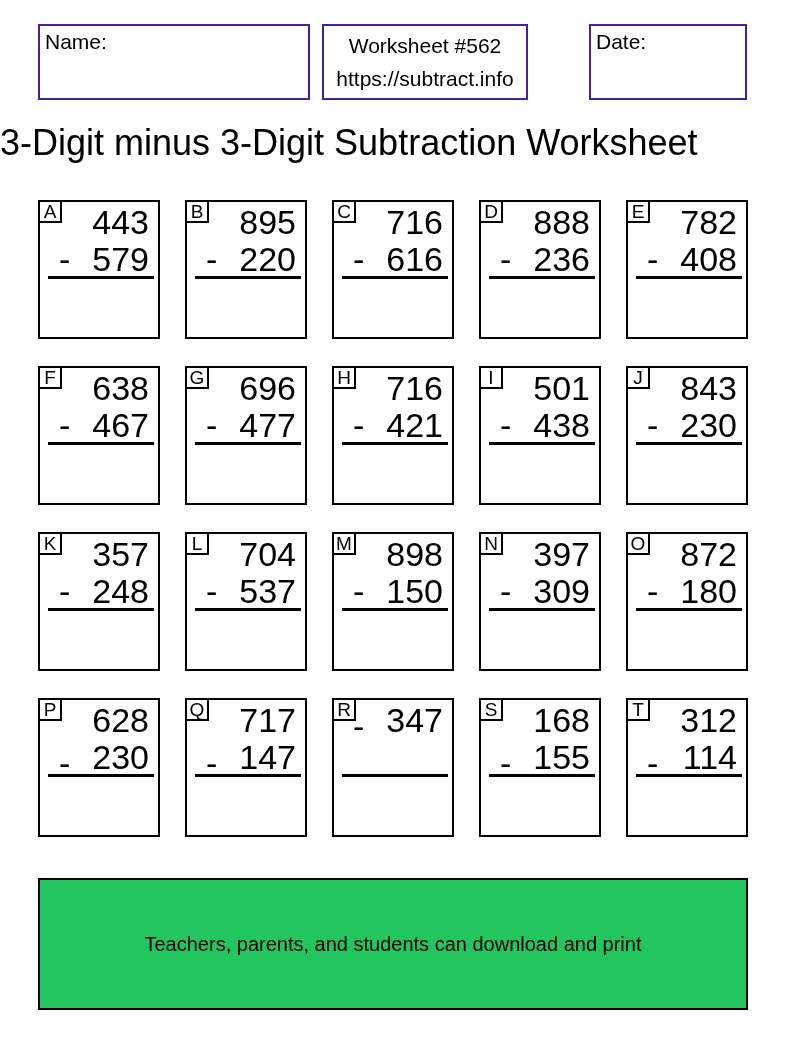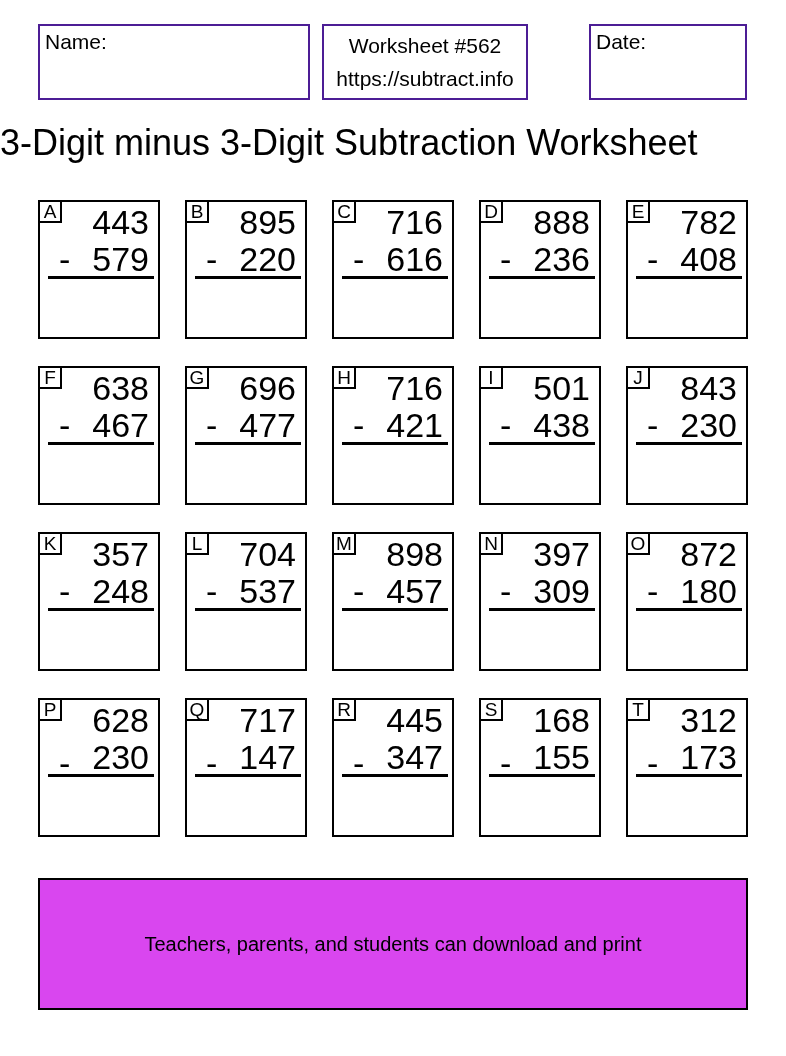--- a/index.html
+++ b/index.html
@@ -47,21 +47,21 @@
   .sub-row { display: flex; }
   .minus { margin-left: 19px; }
   .problem:nth-child(n+16) .minus { transform: translateY(6px); }
   .subtrahend { flex: 1; text-align: right; padding-right: 9px; }
   .answer-line { position: absolute; left: 8px; right: 4px; top: 74px; height: 0; border-bottom: 3px solid #000; }
   .answer-space { position: absolute; left: 2px; right: 2px; top: 79px; bottom: 2px; }
 
   
   .footer {
     position: absolute; left: 38px; top: 878px; width: 710px; height: 132px;
-    border: 2px solid #000; box-sizing: border-box; background: #d946ef;
+    border: 2px solid #000; box-sizing: border-box; background: #22c55e;
     display: flex; flex-direction: column; justify-content: center;
     text-align: center; font-size: 20px; line-height: 38px;
   }
 </style>
 </head>
 <body>
 
 <div class="page">
 
   <div class="hdr-box name-box">
@@ -235,21 +235,21 @@
     <div class="answer-line"></div>
     <div class="answer-space"></div>
   </div>
 
   <div class="problem">
     <div class="p-label">M</div>
     <div class="nums">
       <div class="minuend">898</div>
       <div class="sub-row">
         <span class="minus">-</span>
-        <span class="subtrahend">457</span>
+        <span class="subtrahend">150</span>
       </div>
     </div>
     <div class="answer-line"></div>
     <div class="answer-space"></div>
   </div>
 
   <div class="problem">
     <div class="p-label">N</div>
     <div class="nums">
       <div class="minuend">397</div>
@@ -297,21 +297,20 @@
         <span class="subtrahend">147</span>
       </div>
     </div>
     <div class="answer-line"></div>
     <div class="answer-space"></div>
   </div>
 
   <div class="problem">
     <div class="p-label">R</div>
     <div class="nums">
-      <div class="minuend">445</div>
       <div class="sub-row">
         <span class="minus">-</span>
         <span class="subtrahend">347</span>
       </div>
     </div>
     <div class="answer-line"></div>
     <div class="answer-space"></div>
   </div>
 
   <div class="problem">
@@ -326,21 +325,21 @@
     <div class="answer-line"></div>
     <div class="answer-space"></div>
   </div>
 
   <div class="problem">
     <div class="p-label">T</div>
     <div class="nums">
       <div class="minuend">312</div>
       <div class="sub-row">
         <span class="minus">-</span>
-        <span class="subtrahend">173</span>
+        <span class="subtrahend">114</span>
       </div>
     </div>
     <div class="answer-line"></div>
     <div class="answer-space"></div>
   </div>
 </div>
 
   <div class="footer">
     <div>Teachers, parents, and students can download and print</div>
   </div>

